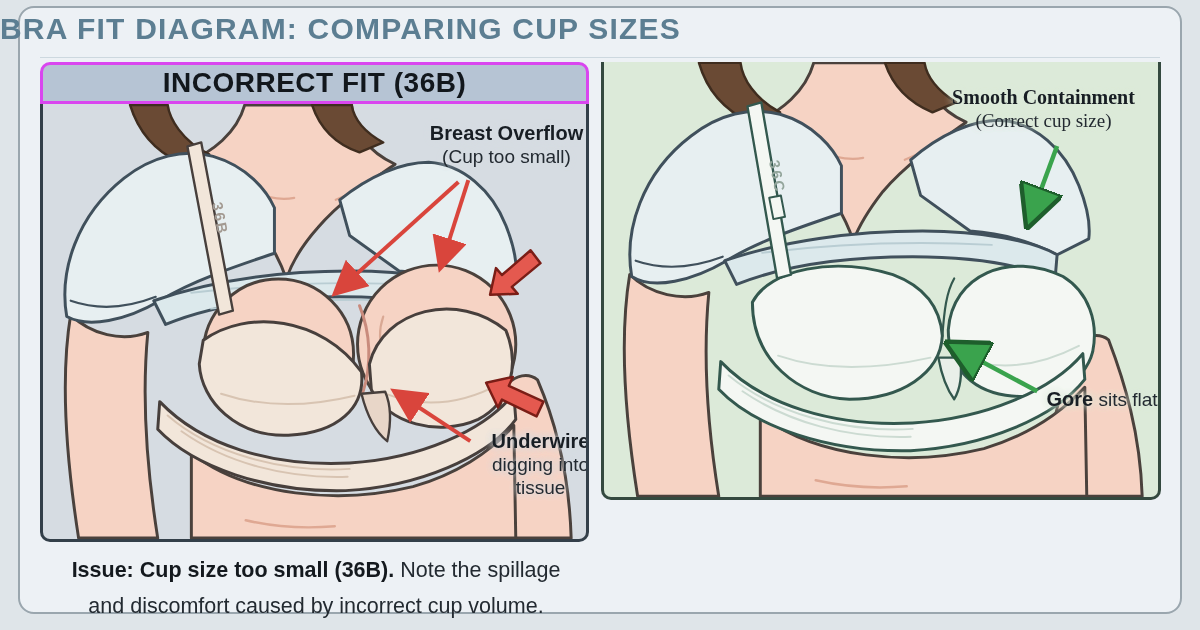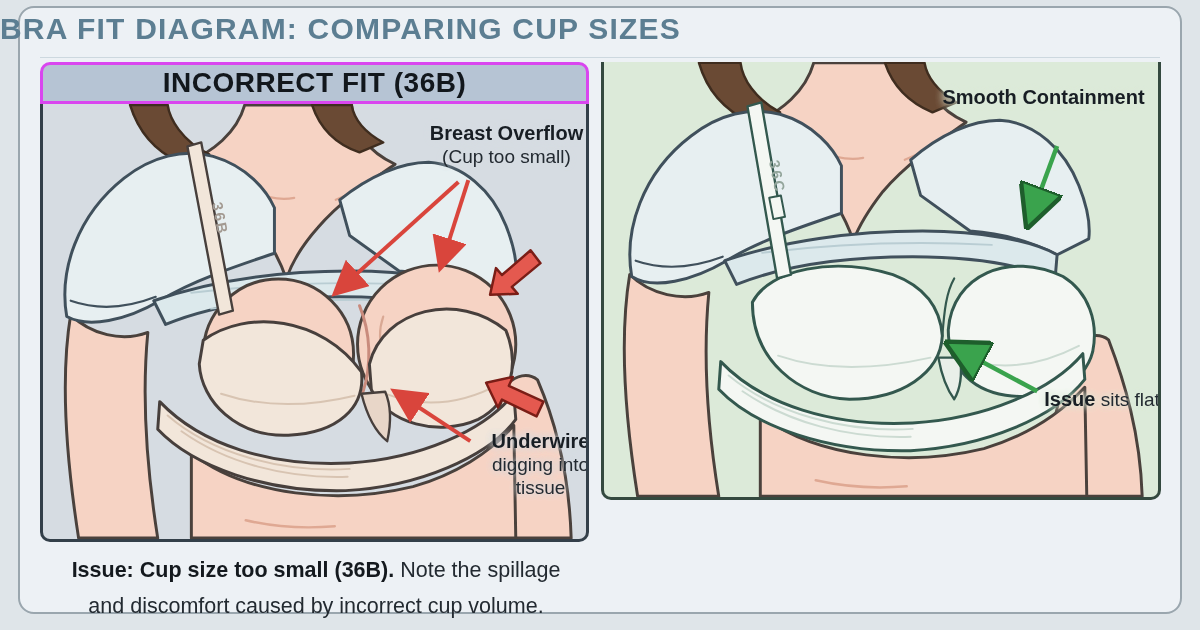--- a/index.html
+++ b/index.html
@@ -40,21 +40,21 @@
   .canvas.left{background:#d6dce2;}
   .canvas.right{background:#dcead9;border-color:#34493f;}
   .fig{position:absolute;inset:0;width:100%;height:100%;}
   .ann{position:absolute;text-align:center;line-height:23px;}
   .ann-title{font-weight:800;font-size:20px;color:#181e24;}
   .ann-sub{font-size:19px;color:#232a31;}
   .canvas.left  .ann{text-shadow:0 0 8px #d6dce2,0 0 8px #d6dce2;}
   .canvas.right .ann{text-shadow:0 0 8px #dcead9,0 0 8px #dcead9;}
   .ann-overflow{left:356px;top:18px;width:215px;}
   .ann-underwire{left:420px;top:326px;width:155px;}
-  .ann-containment{left:322px;top:24px;width:235px;}
+  .ann-containment{left:322px;top:24px;width:235px;font-family:Liberation Serif, serif;}
   .ann-gore{left:418px;top:326px;width:160px;}
   .caption{
     position:absolute;top:552px;margin:0;text-align:center;
     font-size:21.5px;line-height:36px;color:#232a31;
   }
   .caption b{color:#14191e;}
   .caption.left{left:52px;width:528px;}
   .caption.right{left:614px;width:538px;}
 </style>
 </head>
@@ -190,21 +190,22 @@
 
         <g>
           <path d="M458,84 L430,160" stroke="#3aa34d" stroke-width="4.5" fill="none" marker-end="url(#ga)"></path>
         </g>
         <g>
           <path d="M438,332 L352,286" stroke="#3aa34d" stroke-width="4.5" fill="none" marker-end="url(#ga)"></path>
         </g>
       </svg>
       <div class="ann ann-containment">
         <div class="ann-title">Smooth Containment</div>
+        <div class="ann-sub">(Correct cup size)</div>
       </div>
       <div class="ann ann-gore">
-        <div class="ann-sub"><b class="ann-title">Issue</b><span> sits flat</span></div>
+        <div class="ann-sub"><b class="ann-title">Gore</b><span> sits flat</span></div>
       </div>
     </div>
   </section>
 
   <p class="caption left"><b>Issue: Cup size too small (36B).</b><span> Note the spillage and discomfort caused by incorrect cup volume.</span></p>
 </div>
 
 </body></html>

